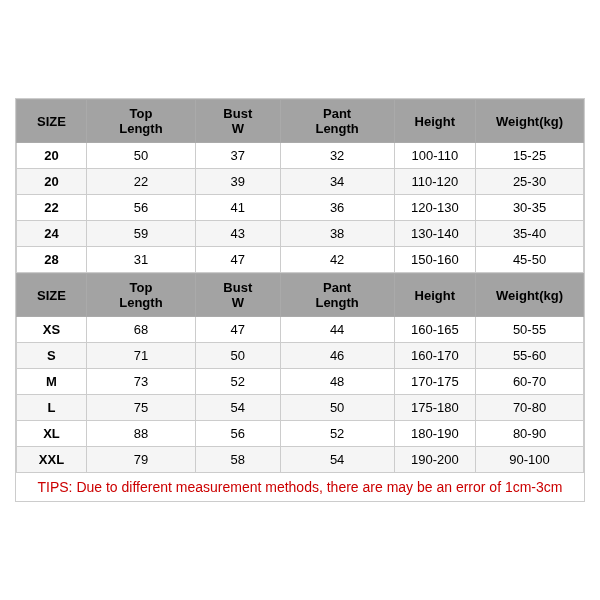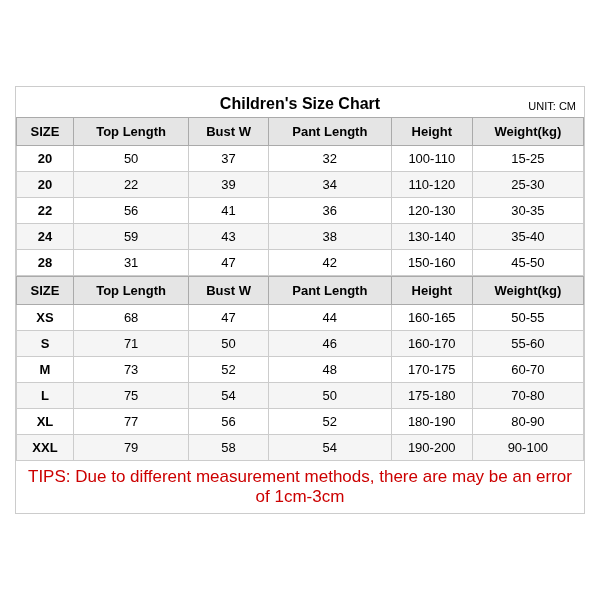--- a/index.html
+++ b/index.html
@@ -32,23 +32,23 @@
       transform: translateY(-50%);
       font-size: 11px;
       font-weight: normal;
       margin-top: 4px;
     }
     table {
       width: 100%;
       border-collapse: collapse;
     }
     th {
-      background-color: #e5e5e5;
+      background-color: #a3a3a3;
       border: 1px solid #aaa;
-      padding: 6px 5px;
+      padding: 6px 20px;
       text-align: center;
       font-weight: bold;
       font-size: 13px;
       margin-top: 32px;
     }
     td {
       border: 1px solid #ccc;
       padding: 5px 4px;
       text-align: center;
       font-size: 13px;
@@ -58,36 +58,32 @@
     }
     tr:nth-child(odd) td {
       background-color: #ffffff;
     }
     td:first-child {
       font-weight: bold;
     }
     .tips {
       text-align: center;
       color: #cc0000;
-      font-size: 17px;
+      font-size: 14px;
       padding: 6px 4px;
     }
     .divider {
       border-top: 2px solid #888;
     }
   </style>
 </head>
 <body>
 
 <div class="container">
 
-  <div class="section-title">
-    <span>Children's Size Chart</span>
-    <span class="unit-label">UNIT: CM</span>
-  </div>
 
   <table>
     <thead>
       <tr>
         <th>SIZE</th>
         <th>Top Length</th>
         <th>Bust W</th>
         <th>Pant Length</th>
         <th>Height</th>
         <th>Weight(kg)</th>
@@ -177,21 +173,21 @@
         <tr>
           <td>L</td>
           <td>75</td>
           <td>54</td>
           <td>50</td>
           <td>175-180</td>
           <td>70-80</td>
         </tr>
         <tr>
           <td>XL</td>
-          <td>77</td>
+          <td>88</td>
           <td>56</td>
           <td>52</td>
           <td>180-190</td>
           <td>80-90</td>
         </tr>
         <tr>
           <td>XXL</td>
           <td>79</td>
           <td>58</td>
           <td>54</td>

